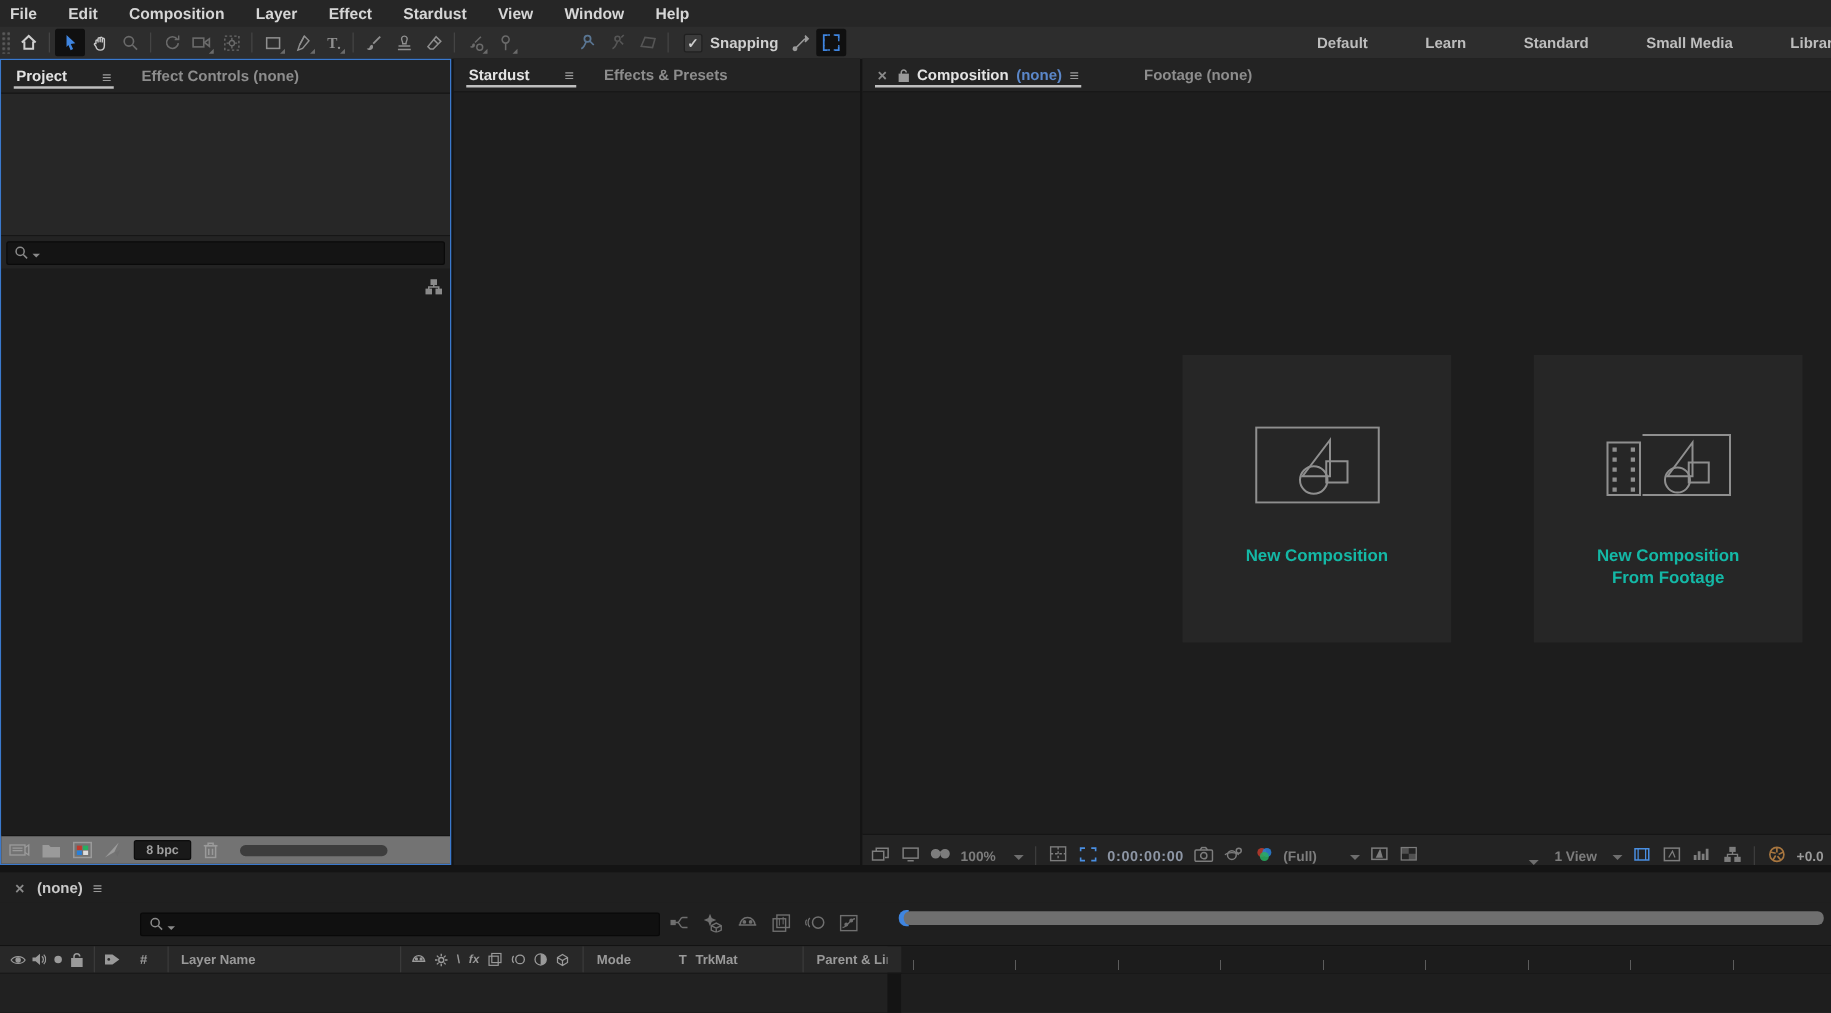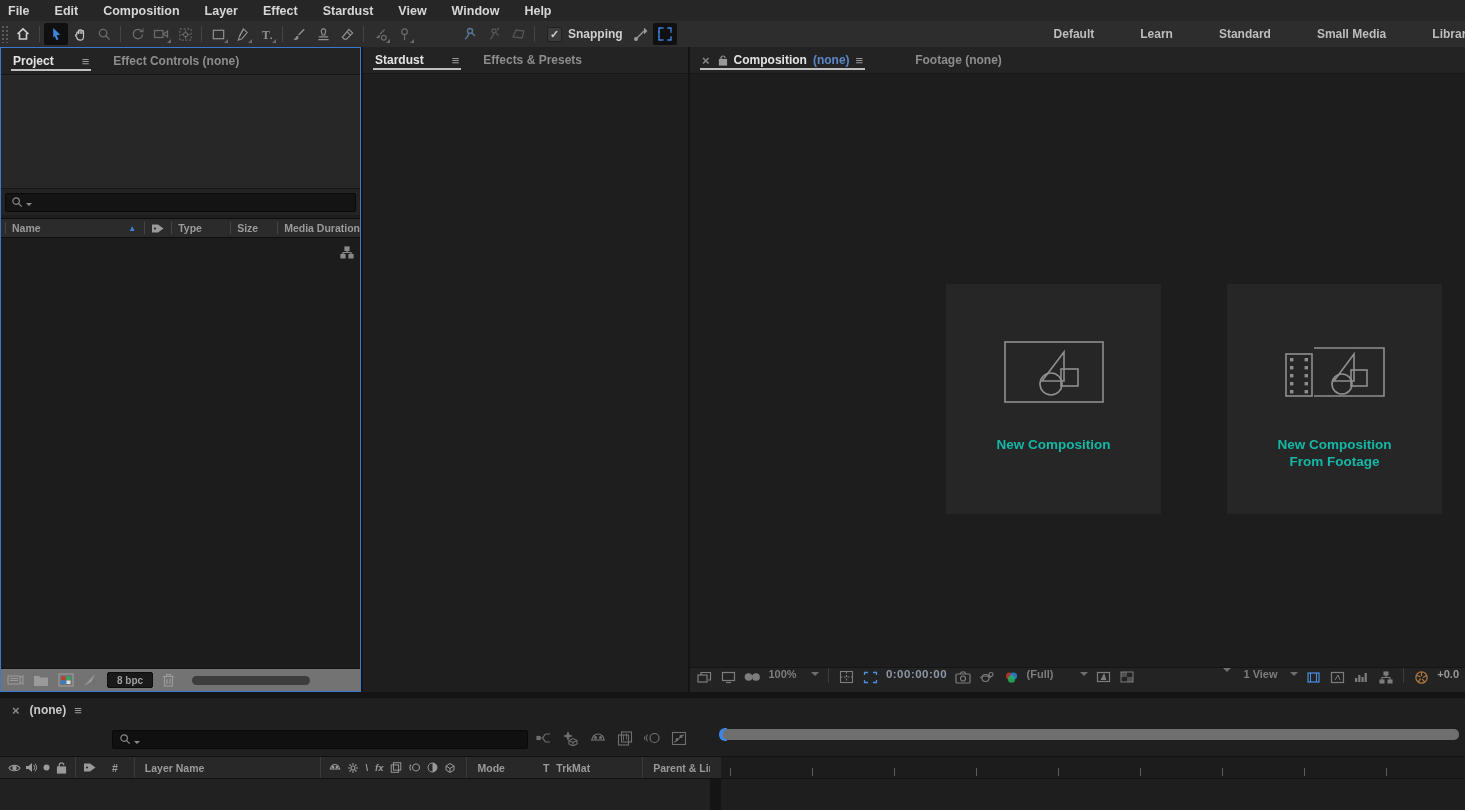--- a/index.html
+++ b/index.html
@@ -62,21 +62,21 @@
   #middle-panel{left:363px;top:47px;width:325px;height:646px;background:#1e1e1e;}
   #middle-body{height:620px;background:#1e1e1e;}
 
   
   #viewer-panel{left:690px;top:47px;width:775px;height:645px;background:#1d1d1d;display:flex;flex-direction:column;}
   #viewer-body{flex:1;position:relative;background:#1d1d1d;}
   .comp-card{position:absolute;width:215px;height:230px;background:#262626;cursor:pointer;
              display:flex;flex-direction:column;align-items:center;}
   .comp-card .art{margin-top:52px;height:72px;display:flex;align-items:center;justify-content:center;}
   .comp-card .lbl{margin-top:28px;font-size:13.5px;color:#14b8a6;text-align:center;line-height:17px;}
-  #viewer-bottom{height:24px;background:#232323;border-top:1px solid #151515;display:flex;align-items:flex-start;
+  #viewer-bottom{height:24px;background:#232323;border-top:1px solid #151515;display:flex;align-items:flex-end;
                  font-size:11px;color:#7d7d7d;padding:0 6px;gap:7px;white-space:nowrap;overflow:hidden;}
   .vb-ic{display:flex;align-items:center;justify-content:center;width:18px;height:18px;}
   .ddarrow{width:0;height:0;border-left:4px solid transparent;border-right:4px solid transparent;
            border-top:4px solid #6e6e6e;margin-left:3px;}
   .timecode{color:#8e97a6;font-size:11.5px;letter-spacing:.5px;}
   .vdiv{width:1px;height:15px;background:#3c3c3c;margin:0 2px;}
 
   
   #timeline-panel{left:0;top:698px;width:1465px;height:112px;background:#1f1f1f;border-top:6px solid #141414;box-sizing:content-box;top:692px;}
   #tl-tabs{height:24px;display:flex;align-items:center;padding-left:12px;gap:8px;font-size:12px;color:#c9c9c9;background:#1f1f1f;}
@@ -284,38 +284,20 @@
     <div id="proj-searchrow">
       <div class="searchbox">
         <svg width="13" height="13" viewBox="0 0 14 14" fill="none" stroke="#8a8a8a" stroke-width="1.3">
             <circle cx="5.5" cy="5.5" r="3.5"></circle>
             <path d="M8.2 8.2 11.5 11.5"></path>
           </svg>
         <span style="width:0;height:0;border-left:3px solid transparent;border-right:3px solid transparent;border-top:3px solid #8a8a8a;margin-top:5px"></span>
       </div>
     </div>
 
-    <div id="proj-cols">
-      <div class="cdiv" style="margin-left:4px"></div>
-      <span class="col-label" style="margin-left:6px">Name</span>
-      <span style="margin-left:auto;color:#3f85e0;font-size:8px">▲</span>
-      <div class="cdiv" style="margin-left:8px"></div>
-      <span style="margin:0 6px">
-        <svg width="14" height="11" viewBox="0 0 14 11">
-            <path d="M1 1.5h6l5.5 4L7 9.5H1Z" fill="#9a9a9a"></path>
-            <circle cx="4" cy="5.5" r="1.1" fill="#2b2b2b"></circle>
-          </svg>
-      </span>
-      <div class="cdiv"></div>
-      <span class="col-label" style="margin-left:6px;width:52px">Type</span>
-      <div class="cdiv"></div>
-      <span class="col-label" style="margin-left:6px;width:40px">Size</span>
-      <div class="cdiv"></div>
-      <span class="col-label" style="margin-left:6px">Media Duration</span>
-    </div>
 
     <div id="proj-list">
       <span class="abs" style="right:6px;top:8px">
         <svg width="14" height="13" viewBox="0 0 14 13" fill="none" stroke="#8a8a8a" stroke-width="1.2">
             <rect x="5" y="1" width="4" height="3.4" fill="#8a8a8a"></rect>
             <rect x="1" y="8.5" width="4" height="3.4" fill="#8a8a8a"></rect>
             <rect x="9" y="8.5" width="4" height="3.4" fill="#8a8a8a"></rect>
             <path d="M7 4.5v2M3 8.5v-2h8v2"></path>
           </svg>
       </span>

